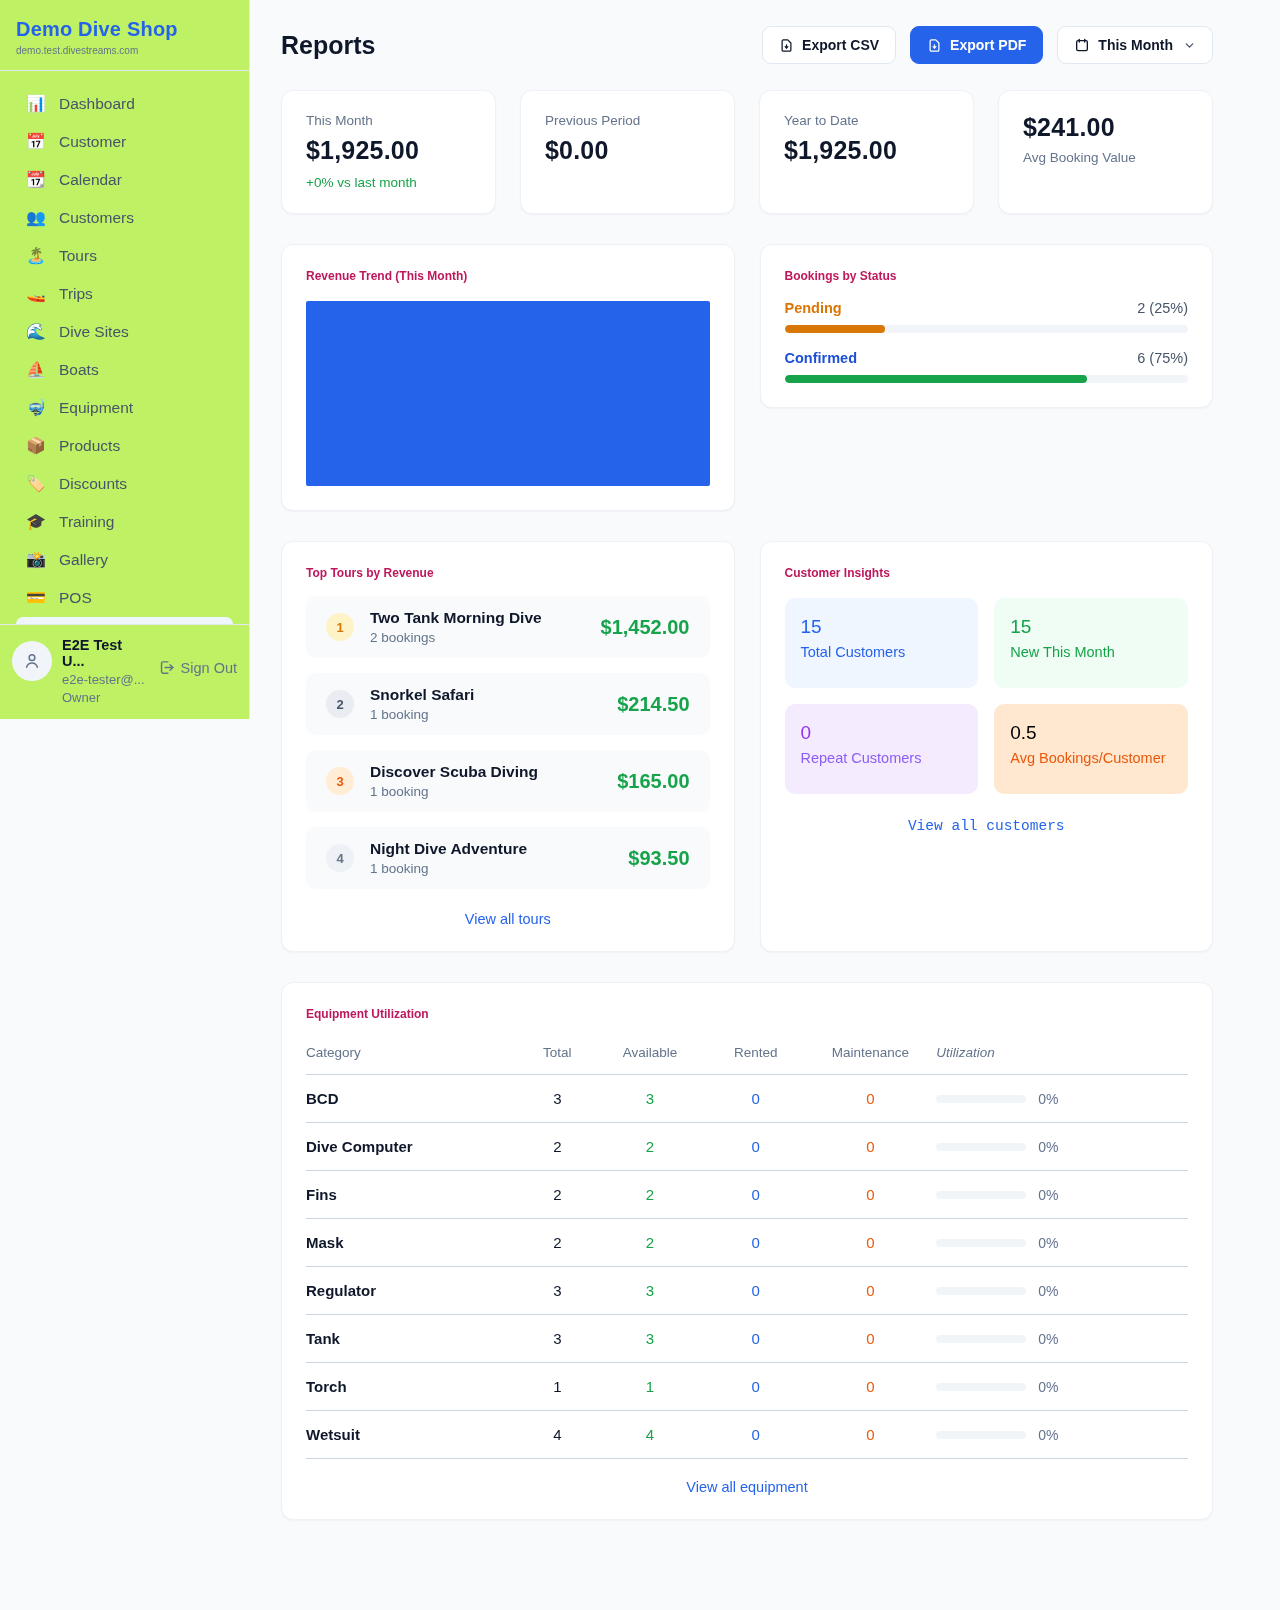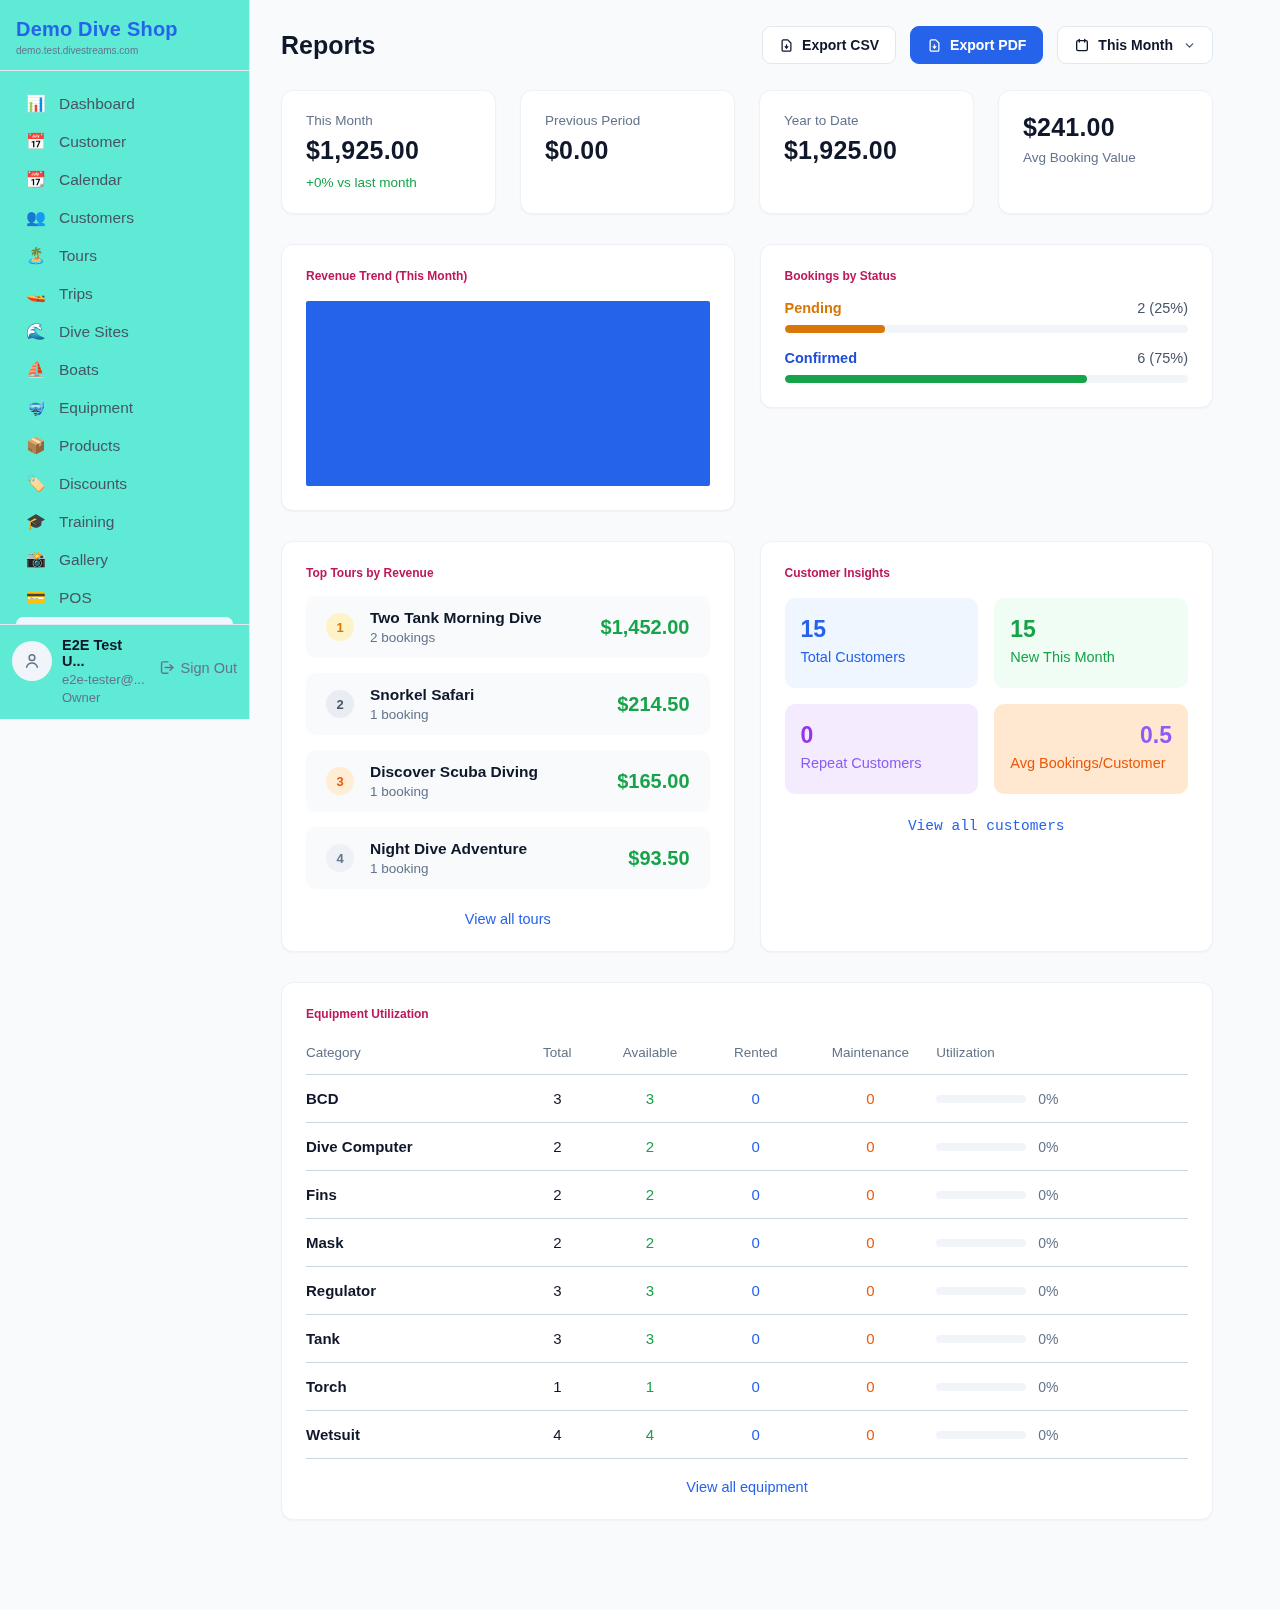--- a/index.html
+++ b/index.html
@@ -5,21 +5,21 @@
   * { margin:0; padding:0; box-sizing:border-box; }
   html,body { width:1280px; }
   body {
     font-family:"Liberation Sans","DejaVu Sans",sans-serif;
     background:#f8fafc; color:#0f172a; min-height:1610px;
   }
   .app { display:flex; align-items:flex-start; }
 
   
   .sidebar {
-    width:250px; background:#5eead4; border-right:1px solid #e2e8f0;
+    width:250px; background:#bef264; border-right:1px solid #e2e8f0;
     flex:0 0 250px;
   }
   .brand { padding:18px 16px 14px 16px; border-bottom:1px solid #e2e8f0; }
   .brand-name { color:#2563eb; font-size:20px; font-weight:700; letter-spacing:.2px; cursor:pointer; }
   .brand-domain { color:#64748b; font-size:10px; margin-top:4px; }
   .nav { padding:14px 8px 0 8px; }
   .nav-item {
     display:flex; align-items:center; gap:13px; padding:10px 18px;
     border-radius:8px; color:#475569; font-size:15.5px; cursor:pointer;
   }
@@ -101,40 +101,40 @@
   .rank.bronze { background:#ffedd5; color:#ea580c; }
   .rank.plain { background:#eef1f5; color:#64748b; }
   .tour-info { flex:1 1 auto; min-width:0; }
   .tour-name { font-size:15.5px; font-weight:600; color:#0f172a; }
   .tour-bookings { font-size:13.5px; color:#64748b; margin-top:3px; }
   .tour-amount { font-size:20px; font-weight:700; color:#16a34a; white-space:nowrap; }
   .view-link { display:block; text-align:center; color:#2563eb; font-size:14.5px; margin-top:22px; cursor:pointer; text-decoration:none; }
 
   .insight-grid { display:grid; grid-template-columns:1fr 1fr; gap:16px; margin-top:18px; }
   .tile { border-radius:10px; padding:18px 16px; min-height:90px; }
-  .tile-value { font-size:23px; font-weight:700; }
+  .tile-value { font-size:19px; font-weight:400; }
   .tile-label { font-size:14.5px; margin-top:6px; }
   .tile.blue { background:#eff6ff; } .tile.blue .tile-value { color:#2563eb; } .tile.blue .tile-label { color:#2563eb; }
   .tile.green { background:#f0fdf4; } .tile.green .tile-value { color:#16a34a; } .tile.green .tile-label { color:#16a34a; }
   .tile.purple { background:#f5ebfe; } .tile.purple .tile-value { color:#9333ea; } .tile.purple .tile-label { color:#8b5cf6; }
-  .tile.orange { background:#ffe8cf; } .tile.orange .tile-value { color:#8b5cf6;text-align:right; } .tile.orange .tile-label { color:#ea580c; }
+  .tile.orange { background:#ffe8cf; } .tile.orange .tile-value { color:#000000; } .tile.orange .tile-label { color:#ea580c; }
   .insight-link { margin-top:24px;font-family:Liberation Mono, monospace; }
 
   .equipment-card { margin-top:30px; }
   table.equip { width:100%; border-collapse:collapse; margin-top:14px; }
   .equip th {
     font-size:13.5px; font-weight:500; color:#64748b; text-align:center;
     padding:10px 0 14px 0; border-bottom:1px solid #cbd5e1;
   }
   .equip th.col-category { text-align:left; width:24%; }
   .equip th.col-total { width:9%; }
   .equip th.col-available { width:12%; }
   .equip th.col-rented { width:12%; }
   .equip th.col-maintenance { width:14%; }
-  .equip th.col-utilization { text-align:left; width:29%; padding-left:4px; }
+  .equip th.col-utilization { text-align:left; width:29%; padding-left:4px;font-style:italic; }
   .equip td { padding:15px 0; border-bottom:1px solid #cbd5e1; font-size:15px; text-align:center; }
   .equip tr:last-child td { border-bottom:1px solid #cbd5e1; }
   td.cat { text-align:left; font-weight:600; color:#0f172a; }
   td.num-total { color:#0f172a; }
   td.num-available { color:#16a34a; }
   td.num-rented { color:#2563eb; }
   td.num-maintenance { color:#ea580c; }
   td.util { text-align:left; padding-left:4px; }
   .util-wrap { display:flex; align-items:center; gap:12px; }
   .util-track { width:90px; height:8px; border-radius:4px; background:#f1f5f9; overflow:hidden; }

